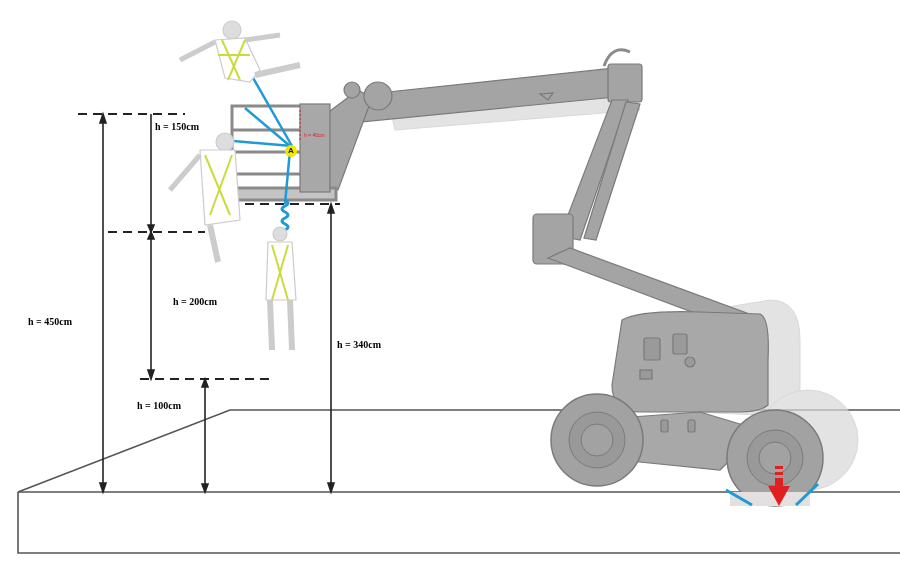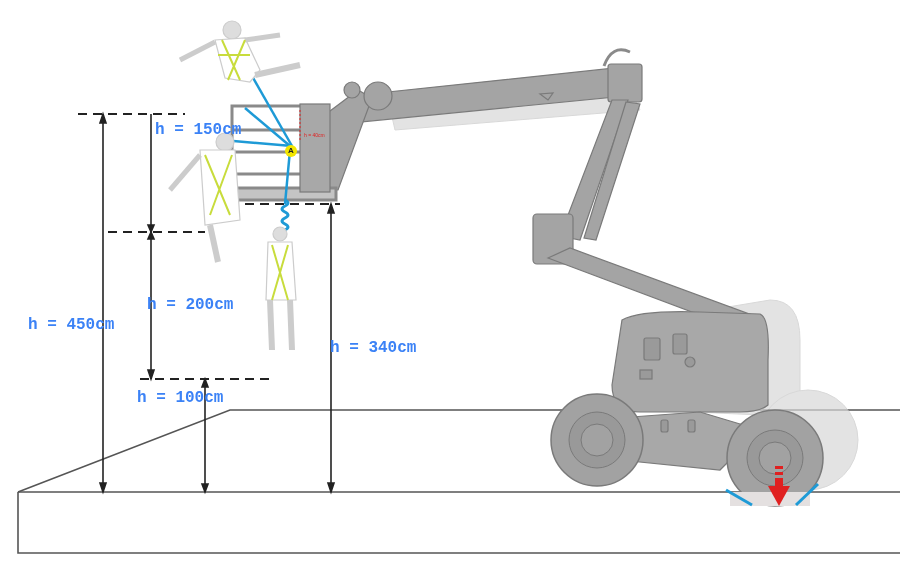--- a/index.html
+++ b/index.html
@@ -1,18 +1,18 @@
 <!DOCTYPE html>
 <html><head>
 <meta charset="utf-8">
 <style>
   html,body{margin:0;padding:0;background:#ffffff;}
   body{width:900px;height:562px;position:relative;overflow:hidden;font-family:"Liberation Sans",sans-serif;}
   svg{position:absolute;left:0;top:0;}
-  .lbl{position:absolute;font-family:Liberation Mono, monospace;font-weight:bold;font-size:16px;color:#3b82f6;white-space:nowrap;}
+  .lbl{position:absolute;font-family:Liberation Serif, serif;font-weight:bold;font-size:10px;color:#000000;white-space:nowrap;}
   .lbl-small{position:absolute;font-family:"Liberation Sans",sans-serif;font-size:5px;color:#e02020;white-space:nowrap;}
   .anchor-badge{position:absolute;width:12px;height:12px;border-radius:50%;background:#f2e600;color:#222;font-size:8px;font-weight:bold;text-align:center;line-height:12px;font-family:"Liberation Sans",sans-serif;}
 </style>
 </head>
 <body>
 
 <svg width="900" height="562" viewBox="0 0 900 562">
 
   <g stroke="#555" stroke-width="1.6" fill="none">
     <polyline points="18,492 230,410 900,410"></polyline>
@@ -136,17 +136,17 @@
   <g stroke="#ccc" fill="#fff" stroke-width="1.2">
     <circle cx="280" cy="234" r="7" fill="#ddd"></circle>
     <path d="M268,242 L292,242 L296,300 L266,300 Z"></path>
     <path d="M270,300 L272,350 M290,300 L292,350" stroke-width="6"></path>
     <path d="M272,245 L288,300 M288,245 L272,300" stroke="#c8dc3c" stroke-width="2" fill="none"></path>
   </g>
 </svg>
 
 <div class="lbl" style="left:28px;top:316px;">h = 450cm</div>
 <div class="lbl" style="left:155px;top:121px;">h = 150cm</div>
-<div class="lbl" style="left:147px;top:296px;">h = 200cm</div>
-<div class="lbl" style="left:137px;top:389px;">h = 100cm</div>
-<div class="lbl" style="left:330px;top:339px;">h = 340cm</div>
+<div class="lbl" style="left:173px;top:296px;">h = 200cm</div>
+<div class="lbl" style="left:137px;top:400px;">h = 100cm</div>
+<div class="lbl" style="left:337px;top:339px;">h = 340cm</div>
 <div class="lbl-small" style="left:304px;top:132px;">h = 40cm</div>
 <div class="anchor-badge" style="left:285px;top:145px;">A</div>
 
 </body></html>

